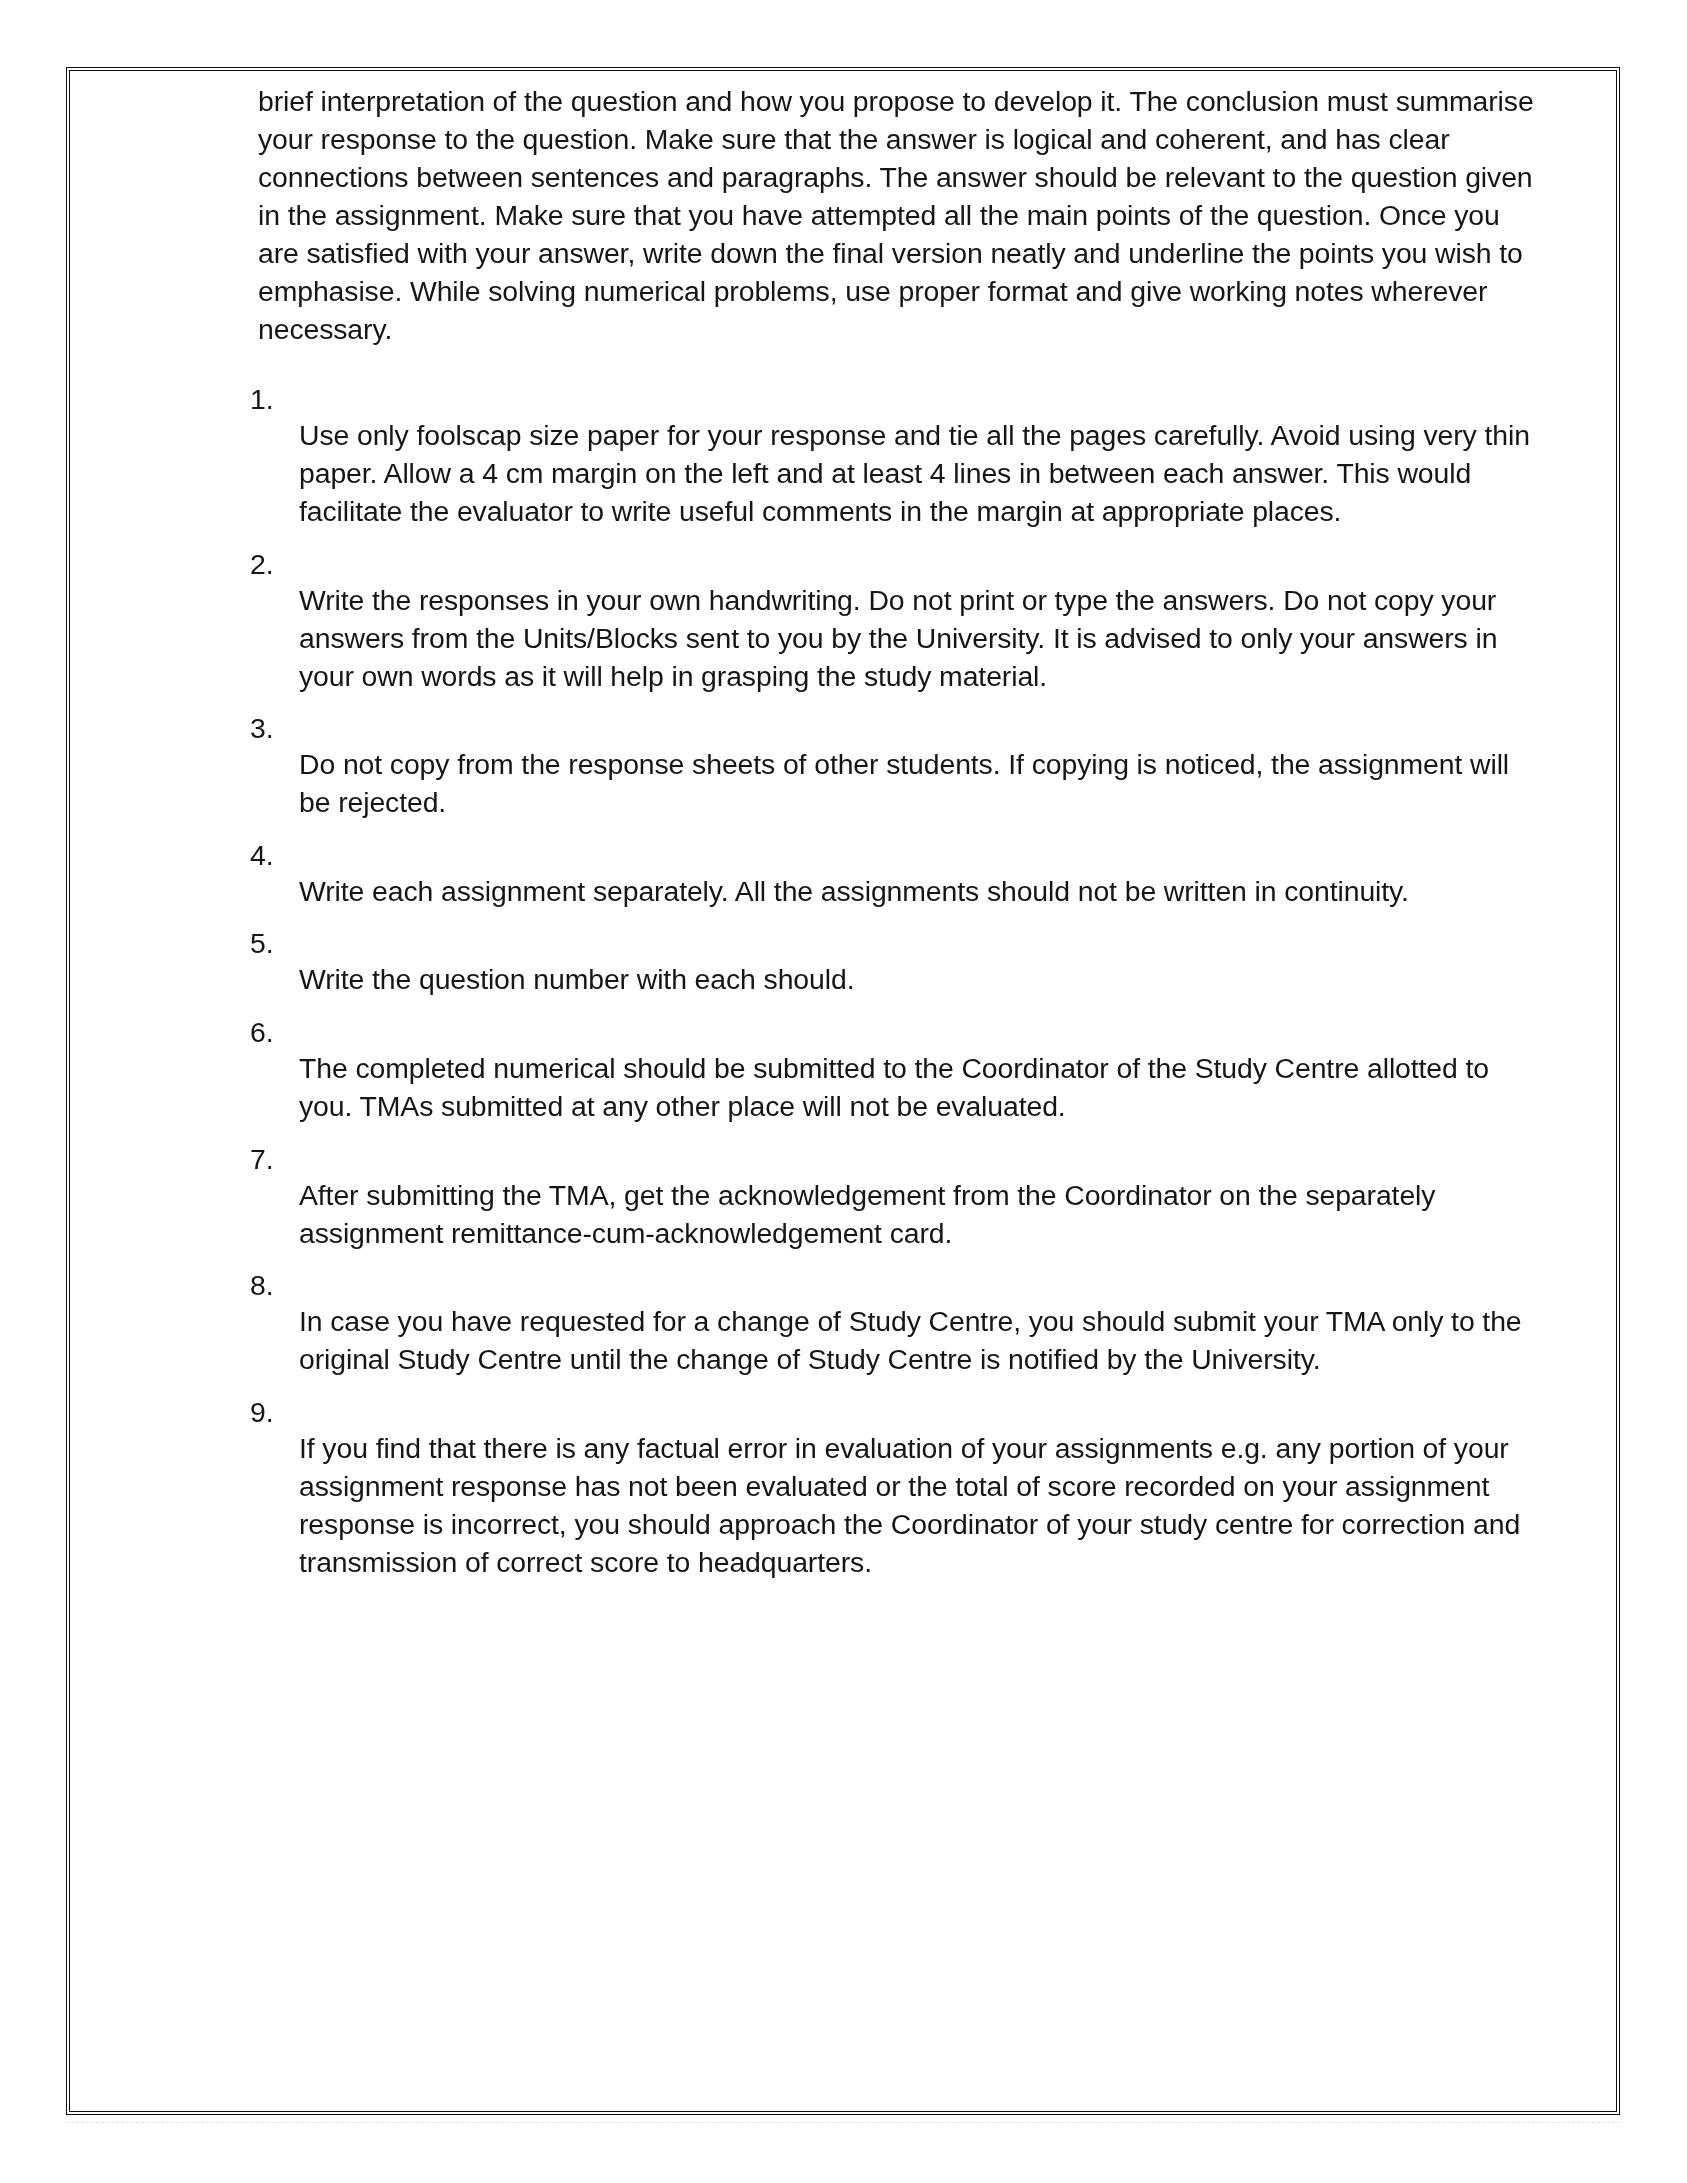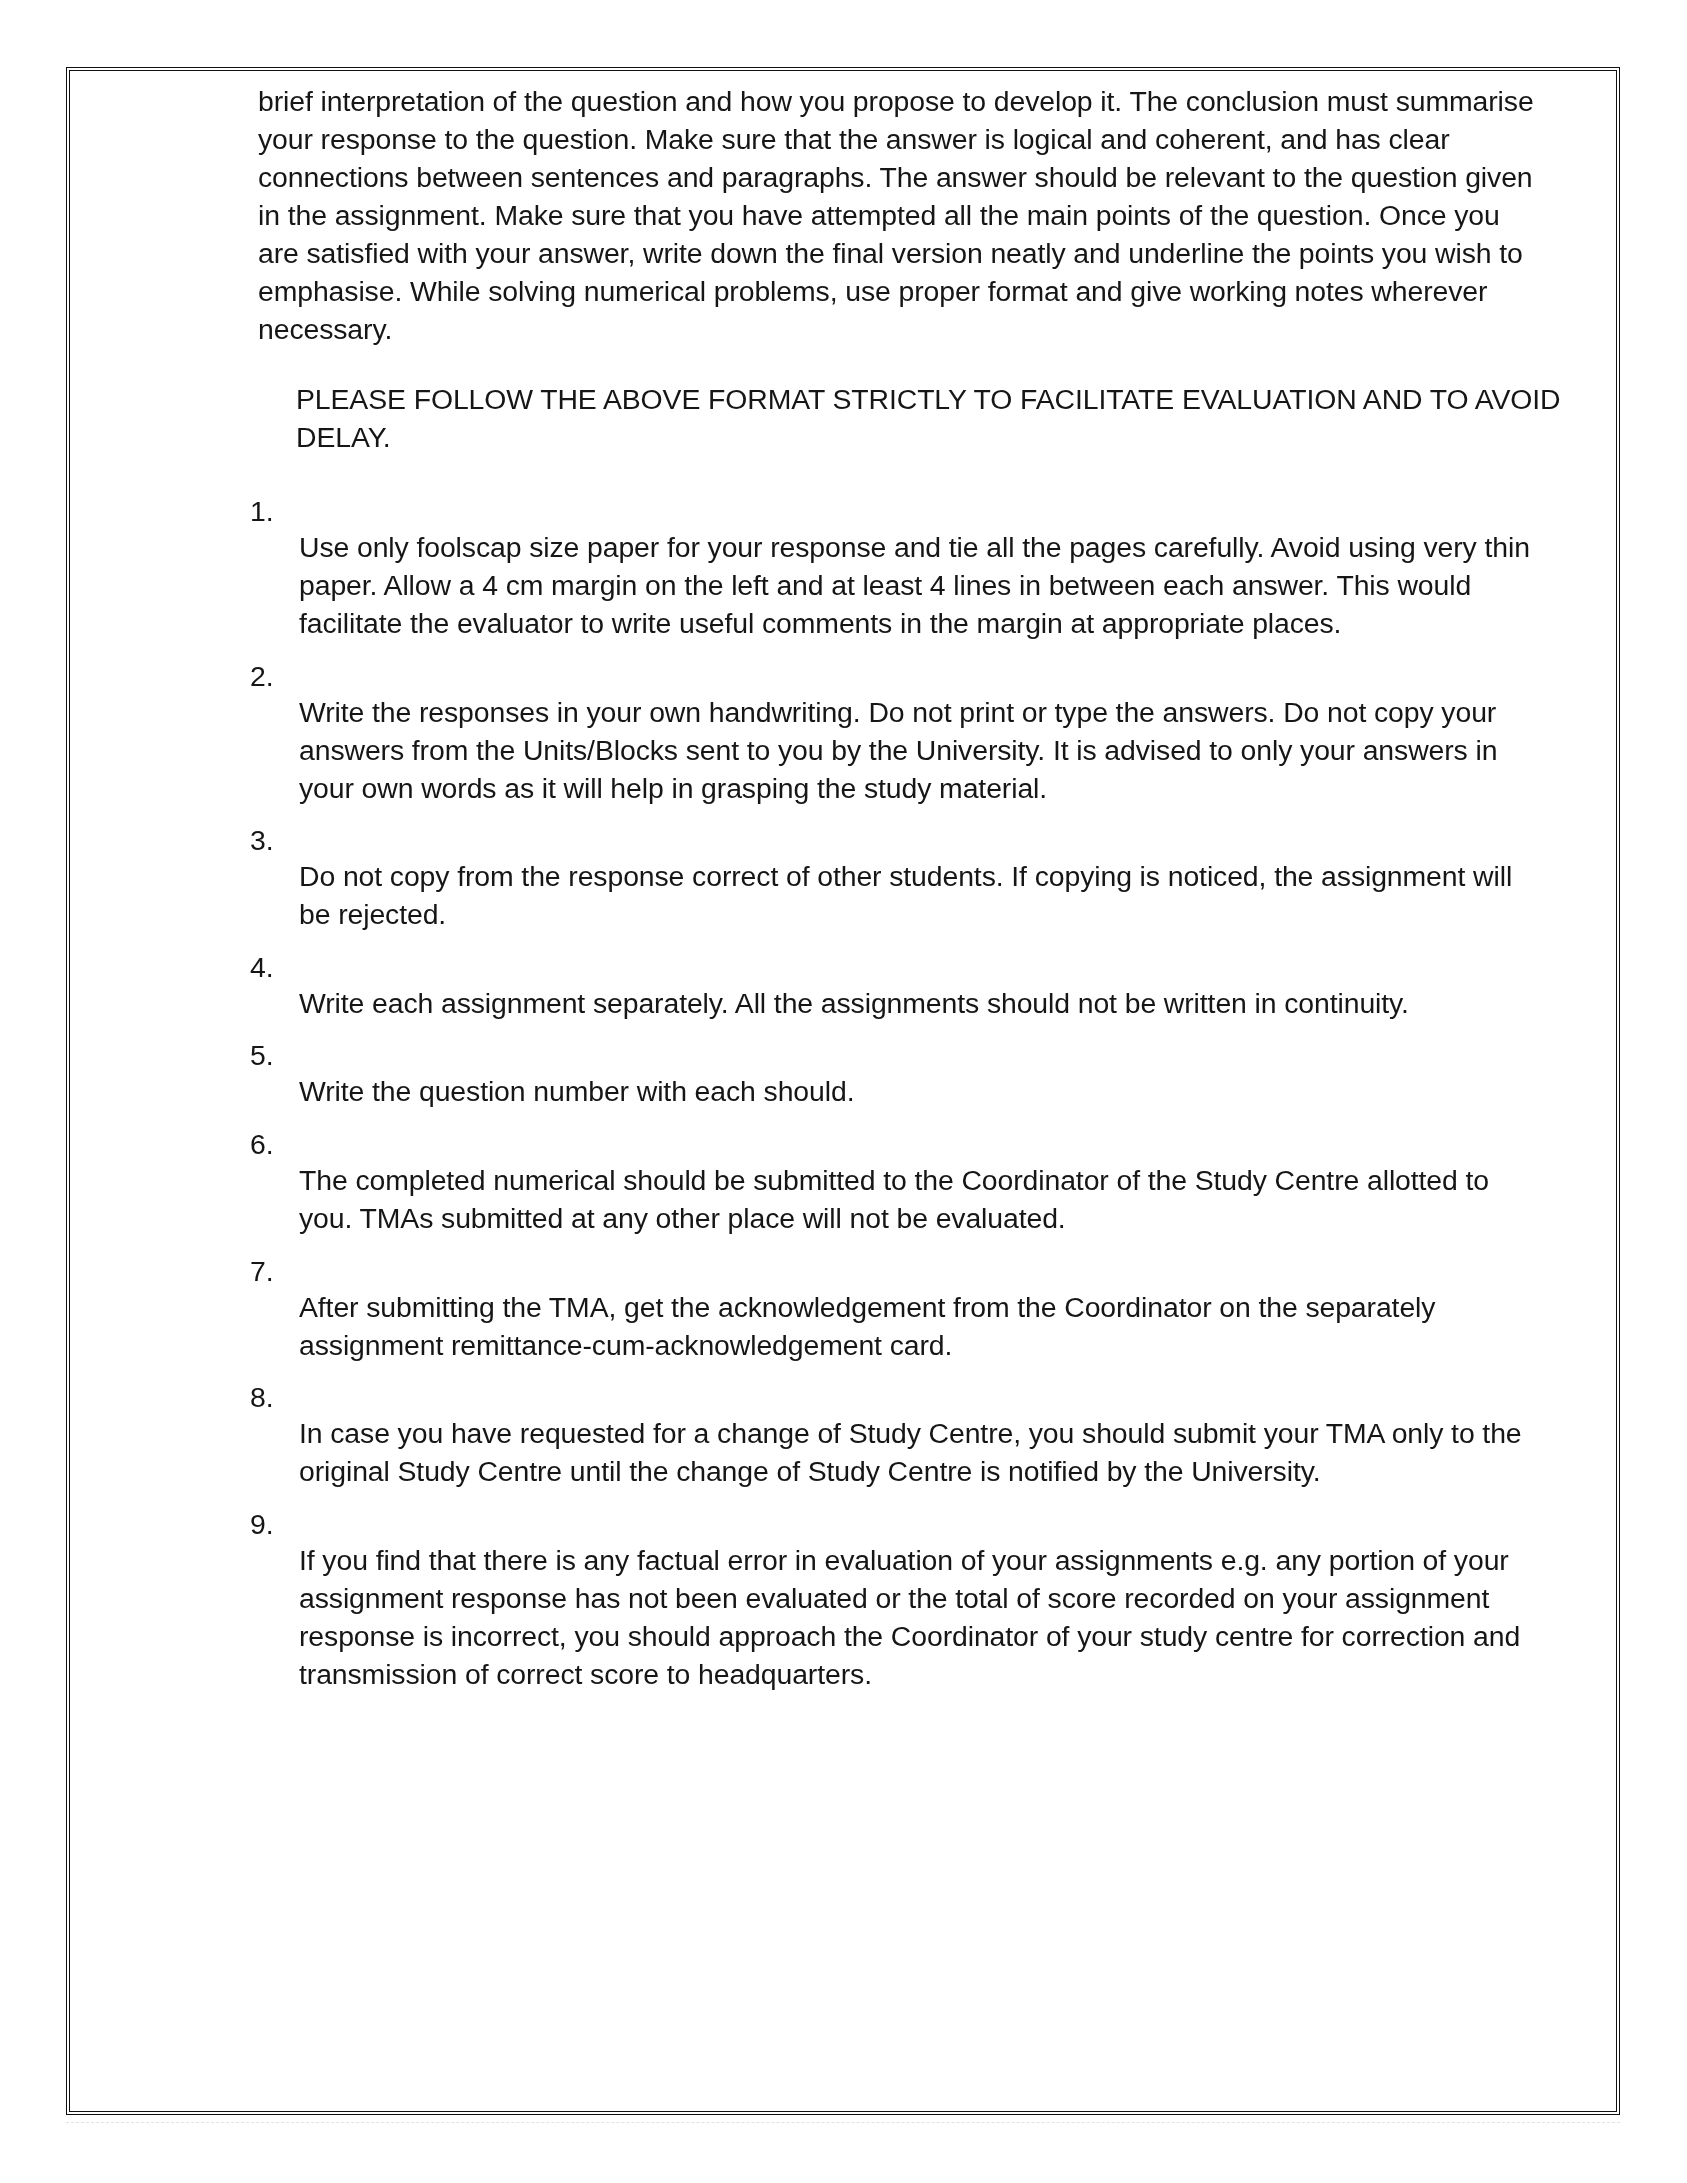--- a/index.html
+++ b/index.html
@@ -75,34 +75,33 @@
 <body>
 
 <div class="page-frame">
   <div class="frame-inner"></div>
 </div>
 
 <div class="doc-content">
 
   <p class="intro-para">brief interpretation of the question and how you propose to develop it. The conclusion must summarise your response to the question. Make sure that the answer is logical and coherent, and has clear connections between sentences and paragraphs. The answer should be relevant to the question given in the assignment. Make sure that you have attempted all the main points of the question. Once you are satisfied with your answer, write down the final version neatly and underline the points you wish to emphasise. While solving numerical problems, use proper format and give working notes wherever necessary.</p>
 
-  <p class="format-notice">PLEASE FOLLOW THE ABOVE FORMAT STRICTLY TO FACILITATE EVALUATION AND TO AVOID DELAY.</p>
 
   <ol class="instructions">
     <li class="instruction-item">
       <span class="instruction-num">1.</span>
       <span class="instruction-text">Use only foolscap size paper for your response and tie all the pages carefully. Avoid using very thin paper. Allow a 4 cm margin on the left and at least 4 lines in between each answer. This would facilitate the evaluator to write useful comments in the margin at appropriate places.</span>
     </li>
     <li class="instruction-item">
       <span class="instruction-num">2.</span>
       <span class="instruction-text">Write the responses in your own handwriting. Do not print or type the answers. Do not copy your answers from the Units/Blocks sent to you by the University. It is advised to only your answers in your own words as it will help in grasping the study material.</span>
     </li>
     <li class="instruction-item">
       <span class="instruction-num">3.</span>
-      <span class="instruction-text">Do not copy from the response correct of other students. If copying is noticed, the assignment will be rejected.</span>
+      <span class="instruction-text">Do not copy from the response sheets of other students. If copying is noticed, the assignment will be rejected.</span>
     </li>
     <li class="instruction-item">
       <span class="instruction-num">4.</span>
       <span class="instruction-text">Write each assignment separately. All the assignments should not be written in continuity.</span>
     </li>
     <li class="instruction-item">
       <span class="instruction-num">5.</span>
       <span class="instruction-text">Write the question number with each should.</span>
     </li>
     <li class="instruction-item">

